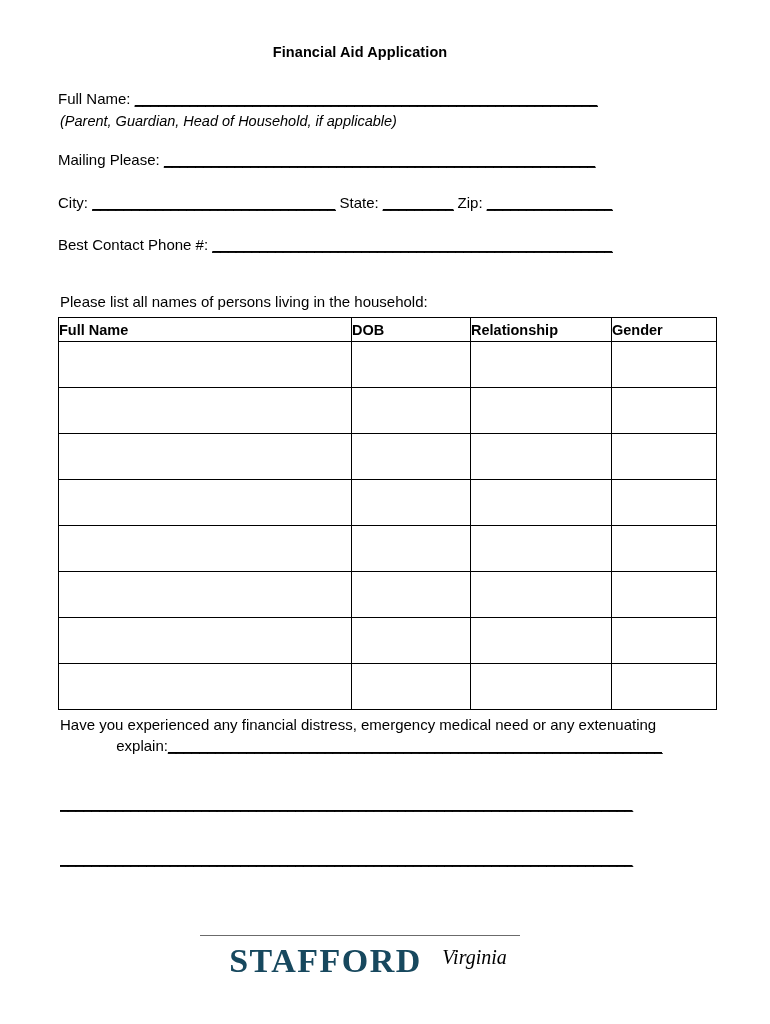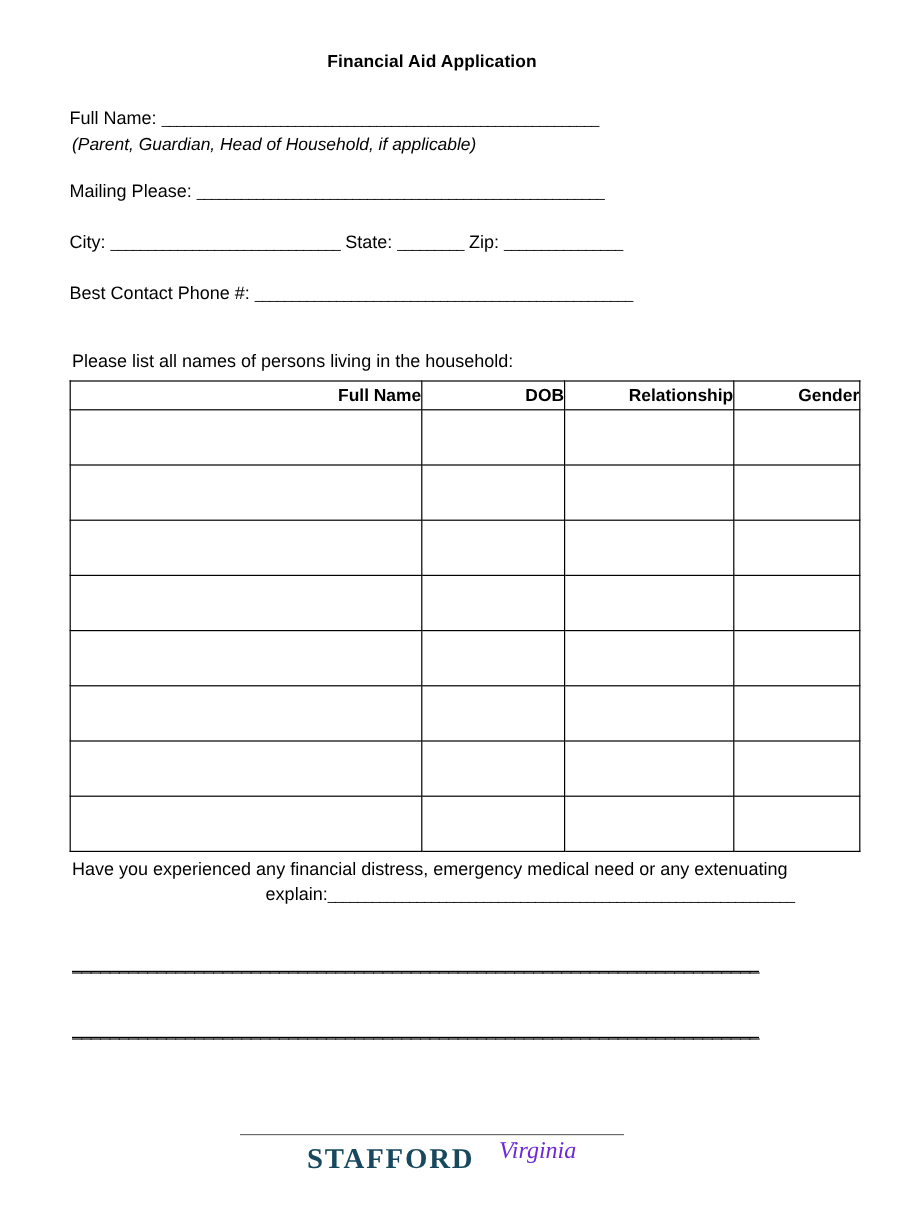--- a/index.html
+++ b/index.html
@@ -33,21 +33,22 @@
     font-size: 15px;
     line-height: 1.25;
     margin: 0 0 4px 0;
     white-space: nowrap;
   }
   .field-label {
     font-size: 15px;
   }
   .rule {
     letter-spacing: -0.5px;
-    font-size: 12px;
+    font-size: 15px;
+    text-decoration: underline;
   }
   .subnote {
     font-style: italic;
     font-size: 14.5px;
     margin: 0 0 22px 2px;
   }
   .spacer-20 { height: 20px; }
   .spacer-14 { height: 14px; }
   .intro-line {
     font-size: 15px;
@@ -59,21 +60,21 @@
     margin: 0 0 0 0;
     table-layout: fixed;
   }
   table.household th, table.household td {
     border: 1px solid #000000;
     padding: 0;
     height: 45px;
     vertical-align: middle;
   }
   table.household th {
-    text-align: right;
+    text-align: left;
     font-weight: bold;
     font-size: 14.5px;
     height: 23px;
   }
   .col-name { width: 292px; }
   .col-dob { width: 118px; }
   .col-rel { width: 140px; margin-top: 44px; }
   .col-gender { width: 104px; }
   .question {
     font-size: 15px;
@@ -103,29 +104,29 @@
   }
   .logo {
     display: inline-block;
     position: relative;
     color: #1f4e66;
     line-height: 1;
   }
   .logo-main {
     font-family: "Liberation Serif", serif;
     font-weight: bold;
-    font-size: 24px;
+    font-size: 34px;
     letter-spacing: 1.5px;
     color: #17485e;
   }
   .logo-sub {
     font-family: "Liberation Serif", serif;
     font-style: italic;
     font-size: 20px;
-    color: #6d28d9;
+    color: #000000;
     position: relative;
     top: -8px;
     left: 16px;
   }
   .nowrap { white-space: nowrap; text-align: right; }
 </style>
 </head>
 <body>
 
 <div class="page">

